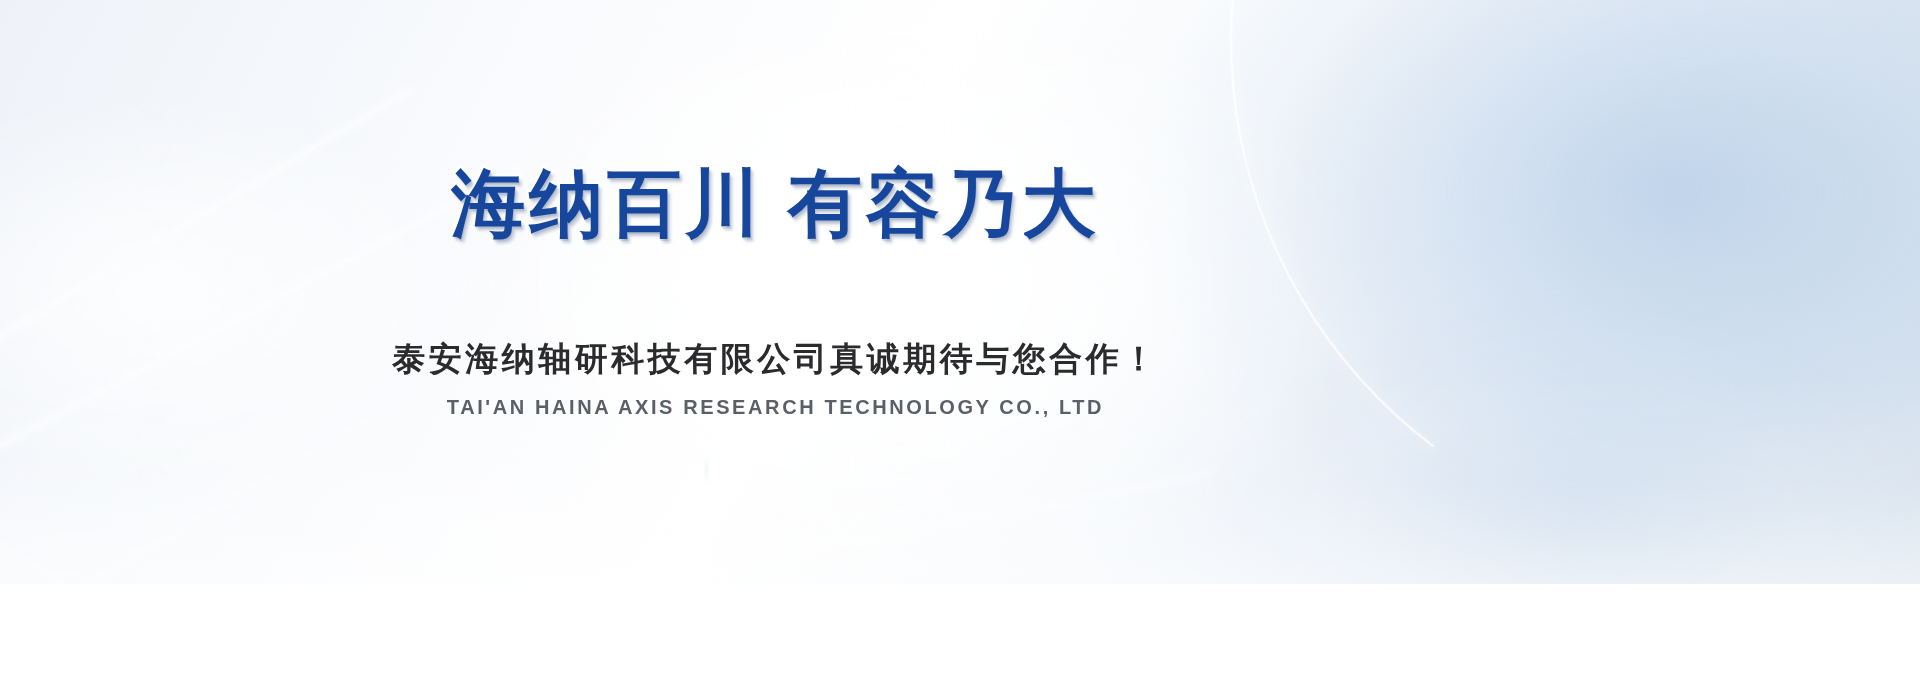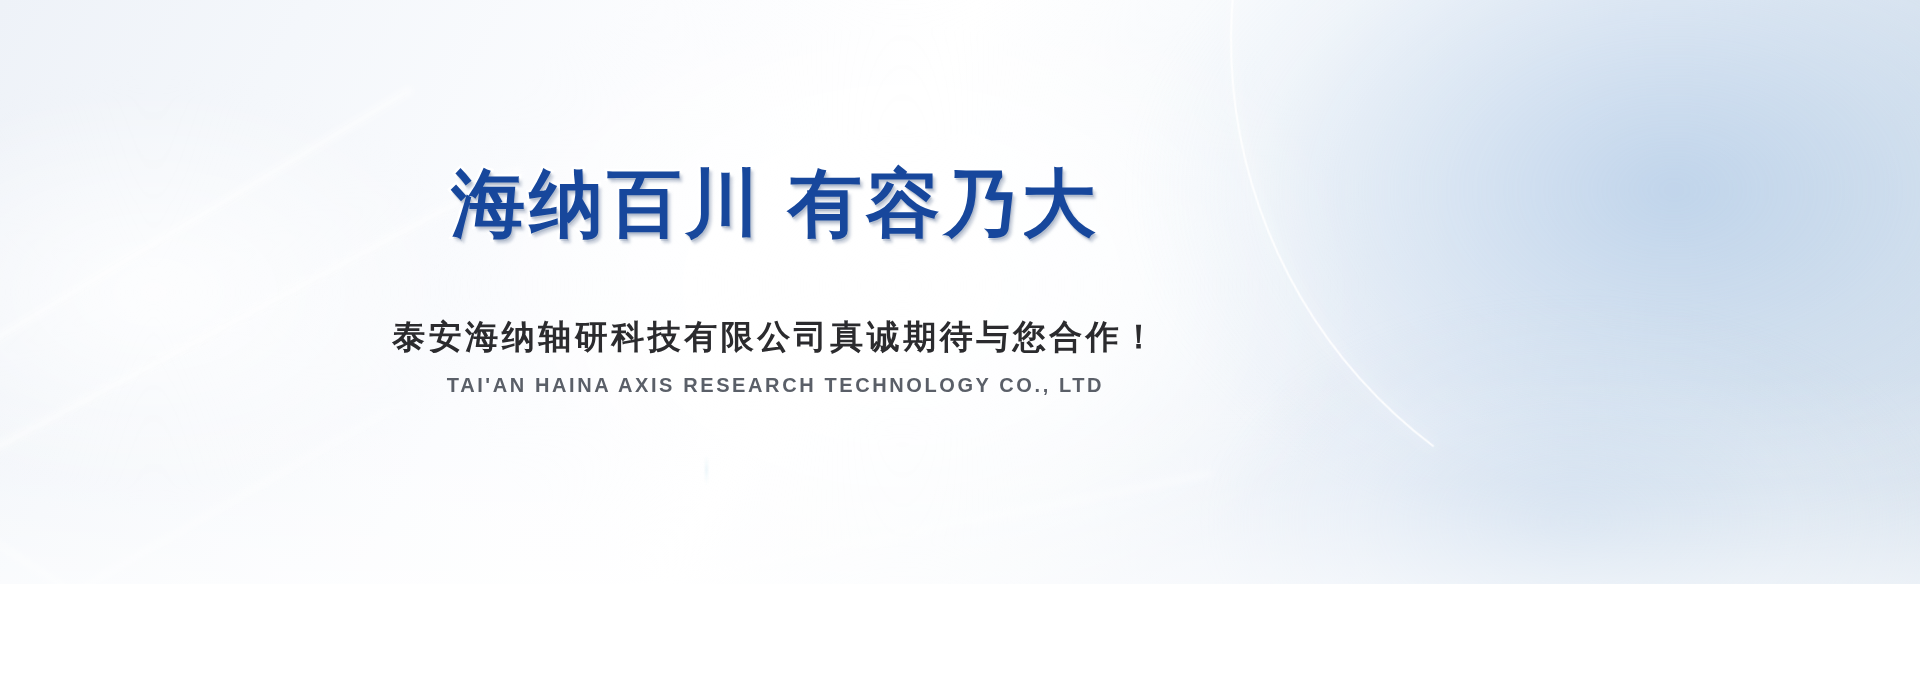--- a/index.html
+++ b/index.html
@@ -185,21 +185,21 @@
     letter-spacing:4px;
     white-space:nowrap;
     -webkit-text-stroke:5px #ffffff;
     paint-order:stroke fill;
     text-shadow:
        3px 4px 3px rgba(120,138,165,0.38),
        1px 2px 1px rgba(120,138,165,0.30);
   }
 
   .sub-cn {
-    margin-top:72px;
+    margin-top:94px;
     font-size:33px;
     font-weight:bold;
     color:#2b2b2e;
     letter-spacing:3.5px;
     white-space:nowrap;
   }
 
   .sub-en {
     margin-top:14px;
     font-size:20px;

